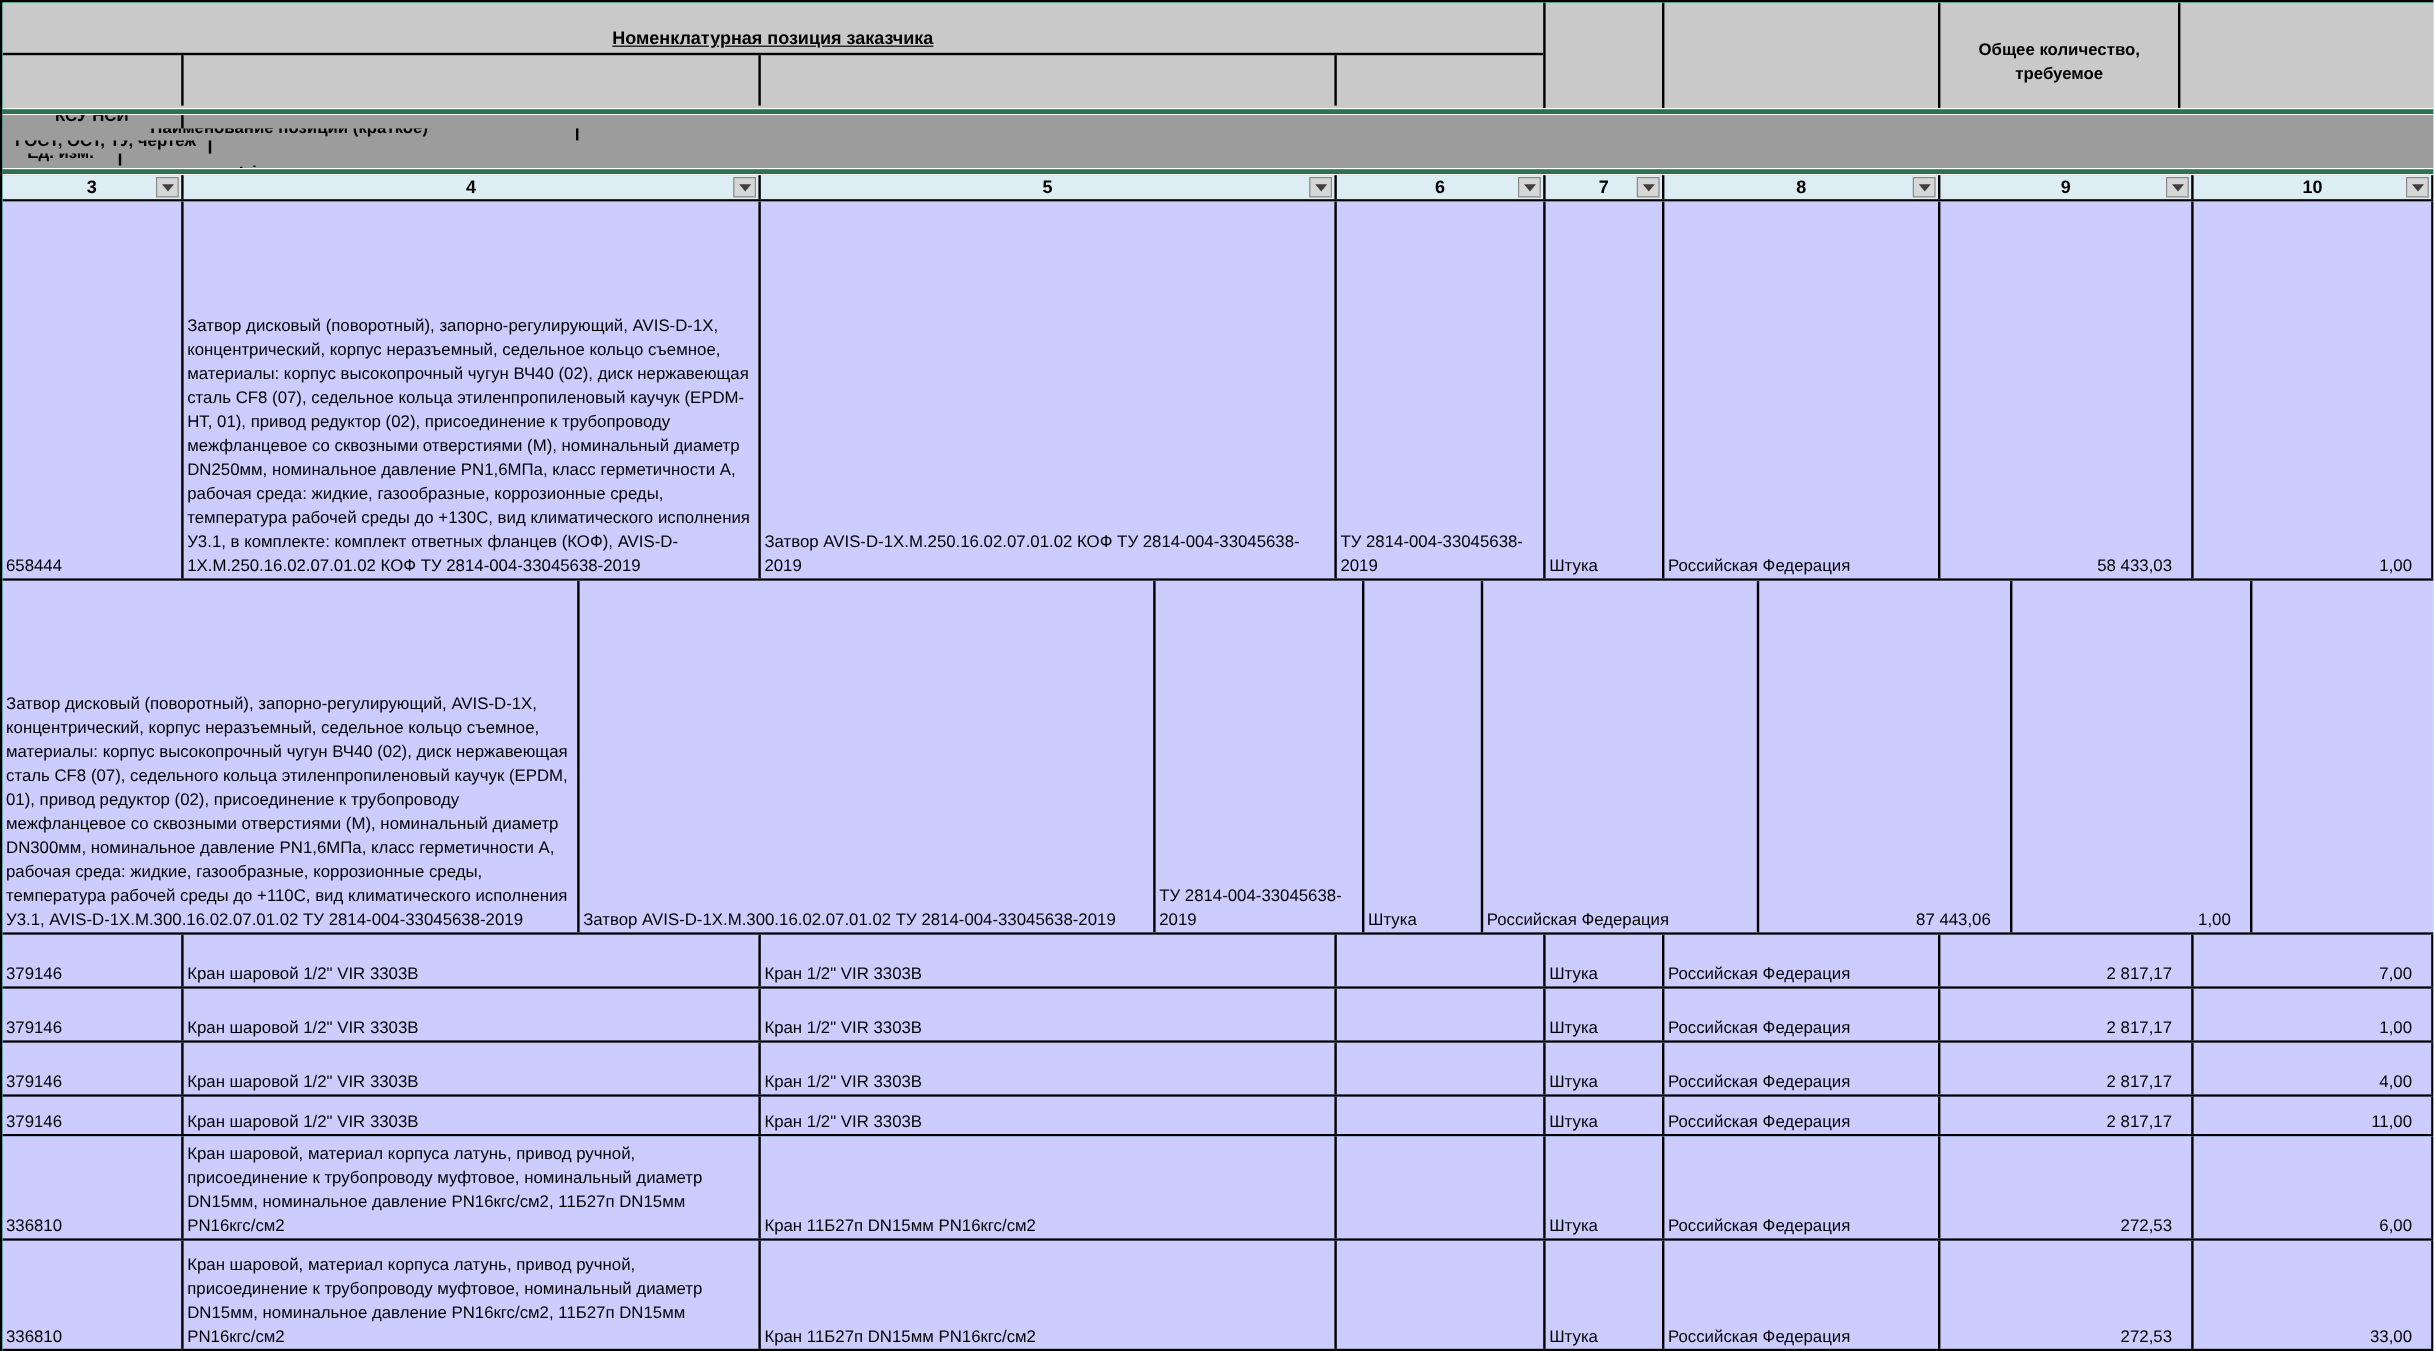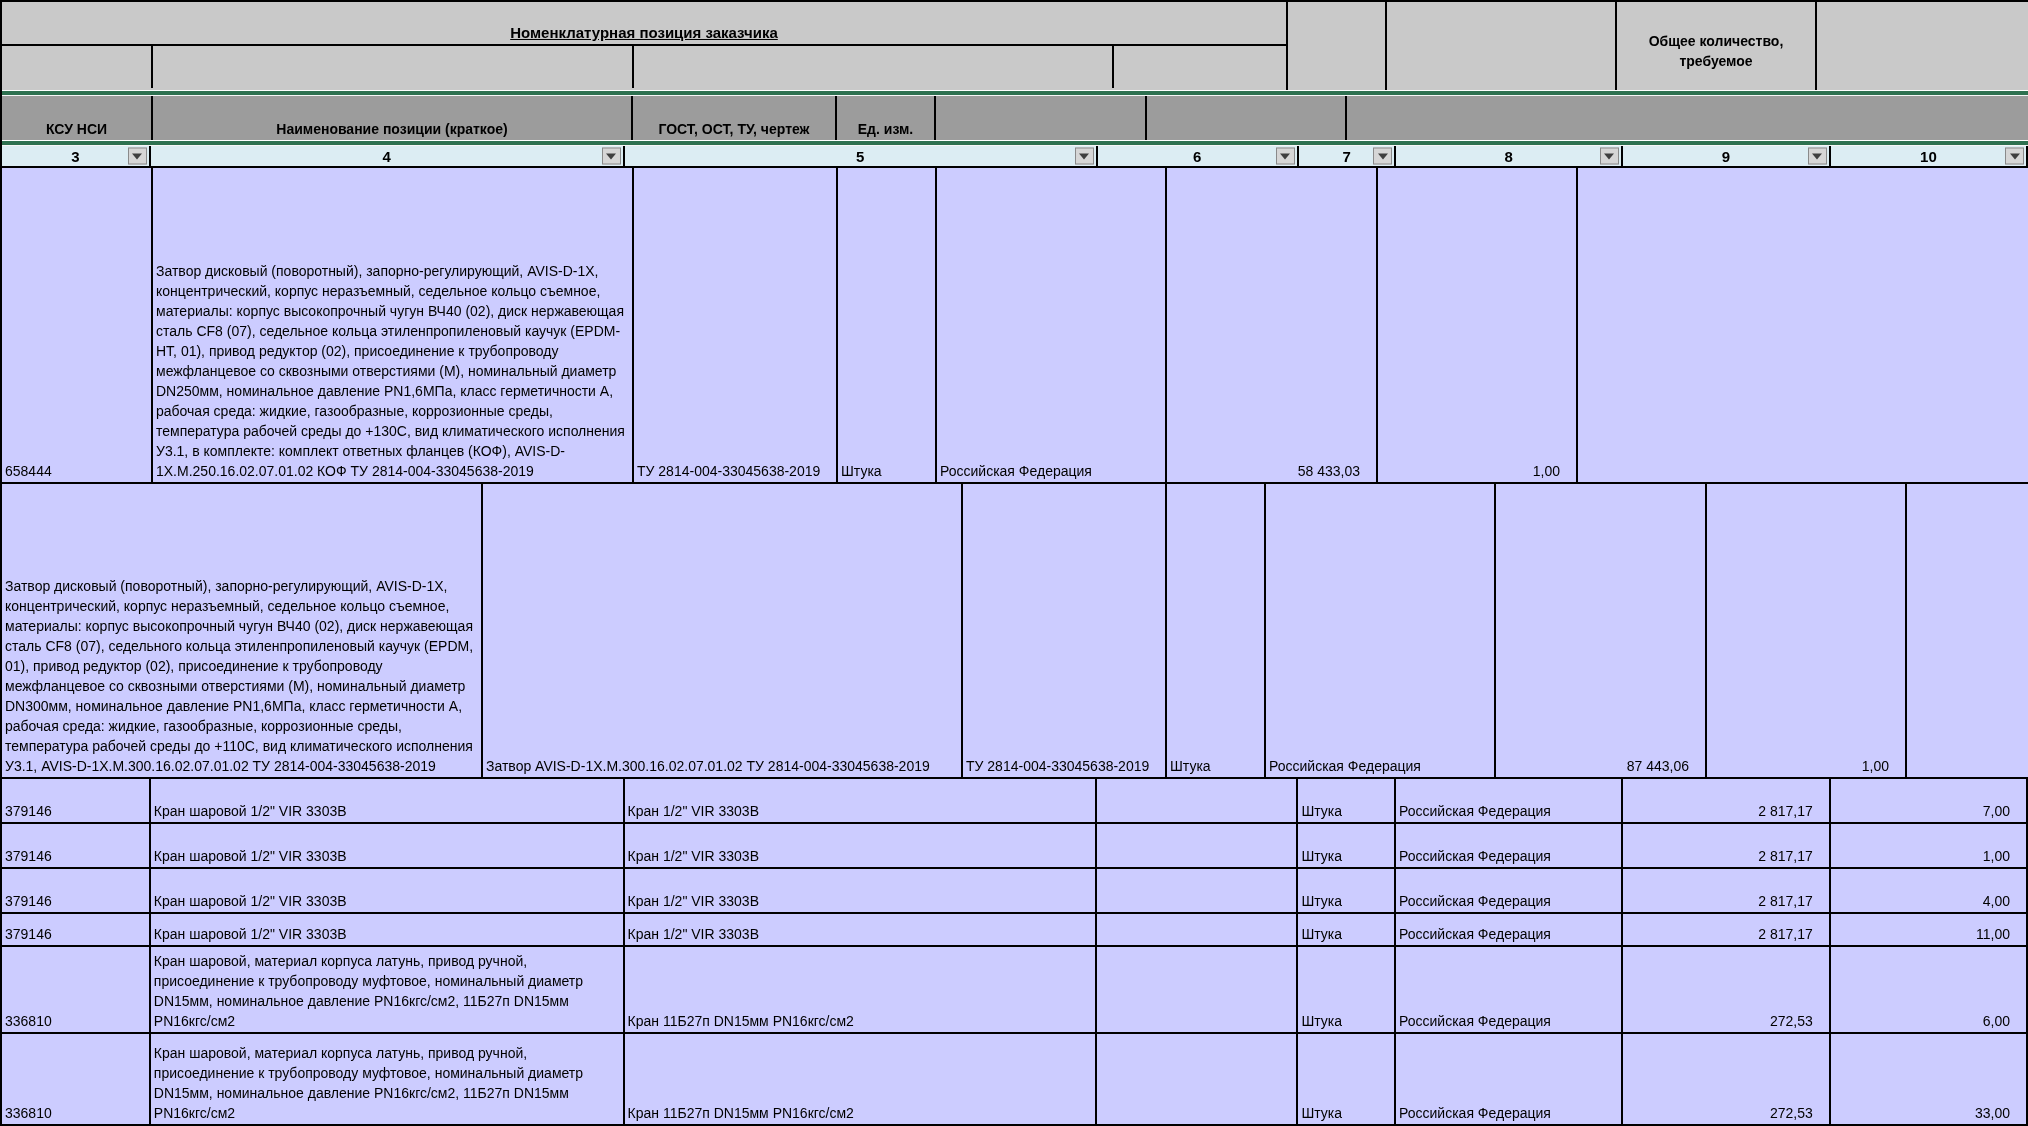--- a/index.html
+++ b/index.html
@@ -6,21 +6,21 @@
   html,body { margin:0; padding:0; background:#fff; }
   .sheet{
     width:2028px; height:1126px;
     border-top:2px solid #000; border-left:2px solid #000;
     font-family:"Liberation Sans", sans-serif;
     color:#000; overflow:hidden; position:relative; background:#5eead4;
   }
   .row{ display:flex; width:100%; }
   .cell{ border-right:2px solid #000; overflow:hidden; }
   
-  .c3{width:151px}.c4{width:481px}.c5{width:480px}.c6{width:204px}
+  .c3{width:151px}.c4{width:481px}.c5{width:480px}.c6{width:174px}
   .c7{width:99px}.c8{width:230px}.c9{width:211px}.c10{width:200px}
 
   
   .toprow{ height:88px; background:#c9c9c9; }
   .merged-left{ width:1286px; display:flex; flex-direction:column; }
   .title-row{
     height:44px; border-bottom:2px solid #000;
     display:flex; align-items:flex-end; justify-content:center;
     font-weight:bold; font-size:15px; padding-bottom:3px;
   }
@@ -28,21 +28,21 @@
   .sub-row{ height:42px; display:flex; }
   .sub-row .cell{ height:100%; }
   .sub-last{ width:172px; border-right:none; }
   .topcell{ display:flex; align-items:center; justify-content:center;
     text-align:center; font-weight:bold; font-size:14px; line-height:20px; padding:12px 6px 2px 6px; }
 
   
   .green-band{ height:6px; background:#2e7150; border-top:1px solid #fff; border-bottom:1px solid #f6f6f6; }
 
   
-  .grayhdr{ height:44px; background:#9c9c9c; }
+  .grayhdr{ height:44px; background:#9c9c9c;flex-direction:column; }
   .grayhdr .cell{
     display:flex; align-items:flex-end; justify-content:center;
     text-align:center; font-weight:bold; font-size:14px; line-height:19px;
     padding:0 2px 1px 2px;
   }
 
   
   .filterrow{ height:22px; background:#dcedf3; border-bottom:2px solid #000; }
   .filterrow .cell{ position:relative; display:flex; align-items:center; justify-content:center;
     font-weight:bold; font-size:15px; }
@@ -144,20 +144,21 @@
       <span>10</span>
       <span class="dd-btn">
           <span class="dd-tri"></span>
         </span>
     </div>
   </div>
 
   <div class="row datarow" style="height:316px">
     <div class="cell c3">658444</div>
     <div class="cell c4">Затвор дисковый (поворотный), запорно-регулирующий, AVIS-D-1X, концентрический, корпус неразъемный, седельное кольцо съемное, материалы: корпус высокопрочный чугун ВЧ40 (02), диск нержавеющая сталь CF8 (07), седельное кольца этиленпропиленовый каучук (EPDM-HT, 01), привод редуктор (02), присоединение к трубопроводу межфланцевое со сквозными отверстиями (М), номинальный диаметр DN250мм, номинальное давление PN1,6МПа, класс герметичности А, рабочая среда: жидкие, газообразные, коррозионные среды, температура рабочей среды до +130С, вид климатического исполнения У3.1, в комплекте: комплект ответных фланцев (КОФ), AVIS-D-1X.M.250.16.02.07.01.02 КОФ ТУ 2814-004-33045638-2019</div>
+    <div class="cell c5">Затвор AVIS-D-1X.M.250.16.02.07.01.02 КОФ ТУ 2814-004-33045638-2019</div>
     <div class="cell c6">ТУ 2814-004-33045638-2019</div>
     <div class="cell c7">Штука</div>
     <div class="cell c8">Российская Федерация</div>
     <div class="cell c9 num">58 433,03</div>
     <div class="cell c10 num">1,00</div>
   </div>
 
   <div class="row datarow" style="height:295px">
     <div class="cell c4">Затвор дисковый (поворотный), запорно-регулирующий, AVIS-D-1X, концентрический, корпус неразъемный, седельное кольцо съемное, материалы: корпус высокопрочный чугун ВЧ40 (02), диск нержавеющая сталь CF8 (07), седельного кольца этиленпропиленовый каучук (EPDM, 01), привод редуктор (02), присоединение к трубопроводу межфланцевое со сквозными отверстиями (М), номинальный диаметр DN300мм, номинальное давление PN1,6МПа, класс герметичности А, рабочая среда: жидкие, газообразные, коррозионные среды, температура рабочей среды до +110С, вид климатического исполнения У3.1, AVIS-D-1X.M.300.16.02.07.01.02 ТУ 2814-004-33045638-2019</div>
     <div class="cell c5">Затвор AVIS-D-1X.M.300.16.02.07.01.02 ТУ 2814-004-33045638-2019</div>

